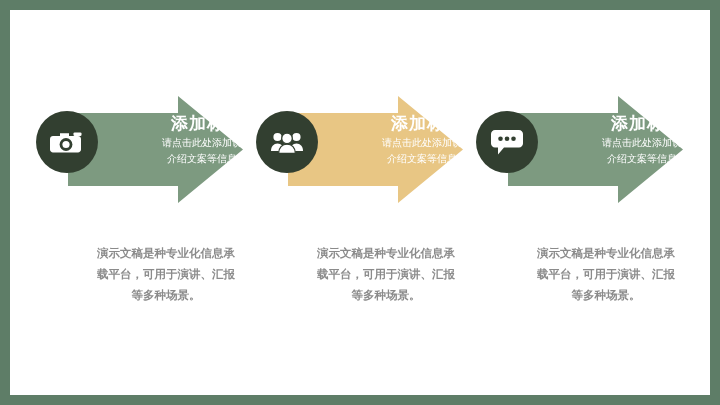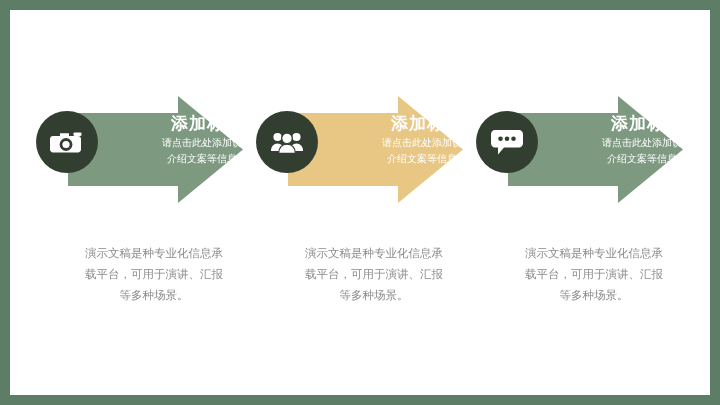--- a/index.html
+++ b/index.html
@@ -72,22 +72,22 @@
     font-size:10px;
     line-height:15.5px;
     margin:0;
     white-space:nowrap;
   }
   .arrow-block.b2 .arrow-title,
   .arrow-block.b2 .arrow-sub{ color:#ffffff; }
   
   .para-row{
     position:absolute;
-    top:243px;left:4px;
-    width:656px;height:80px;
+    top:243px;left:16px;
+    width:656px;height:80px;font-weight:bold;
   }
   .para{
     position:absolute;
     top:0;
     width:190px;
     text-align:center;
     color:#8b8b8b;
     font-size:11.5px;
     line-height:21px;
   }

